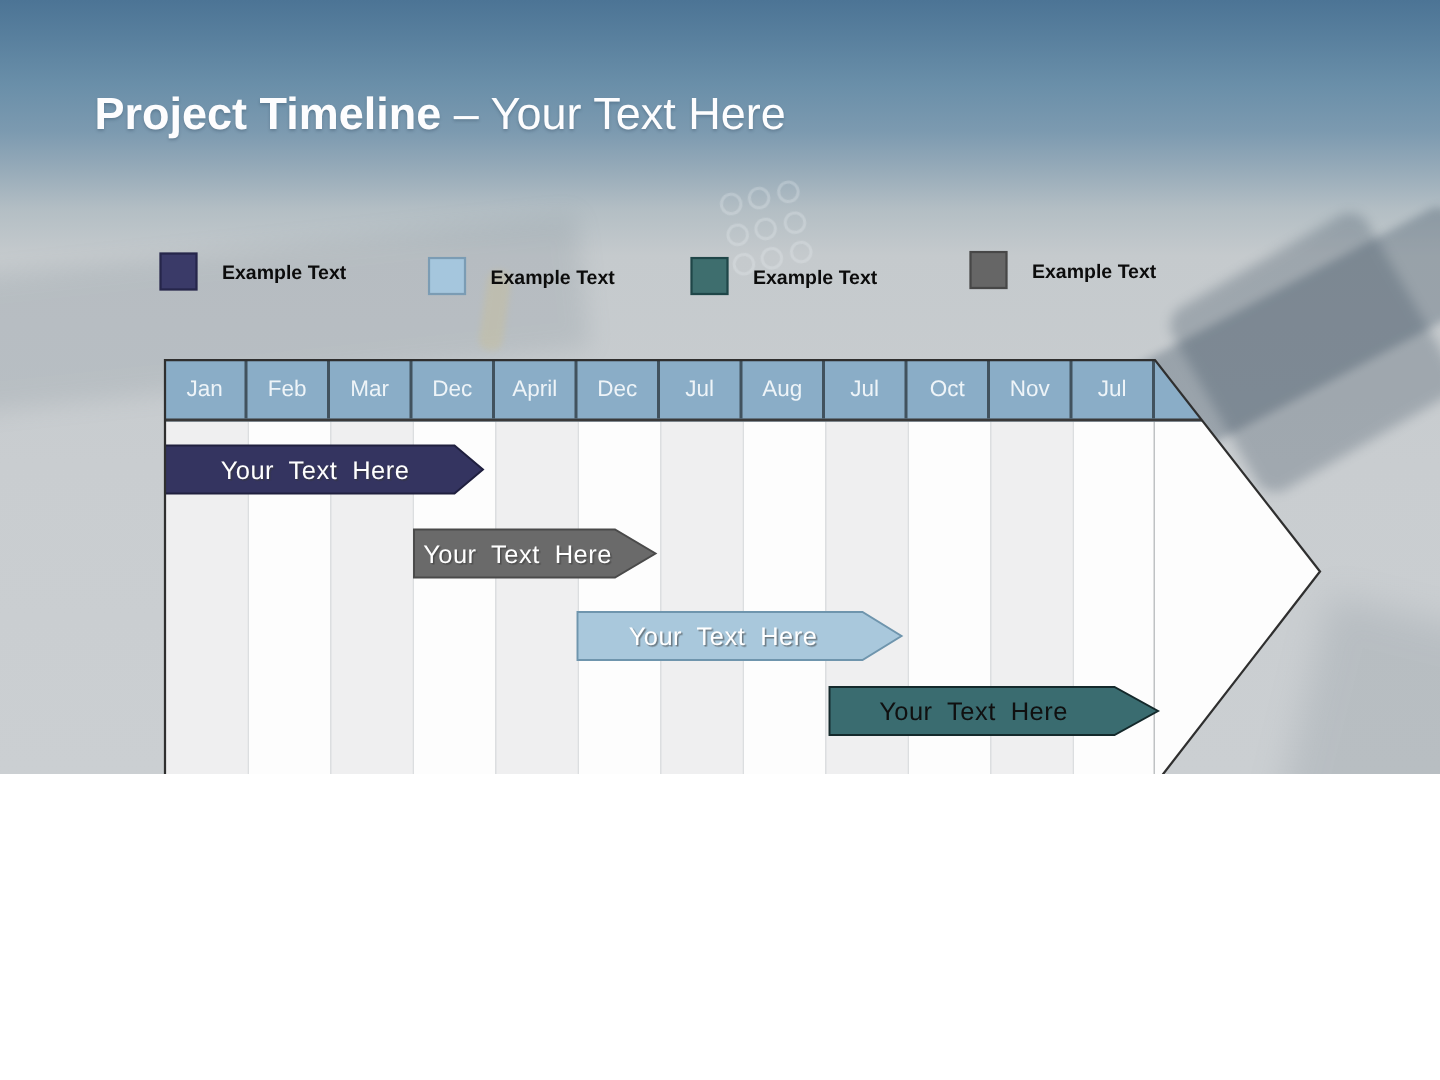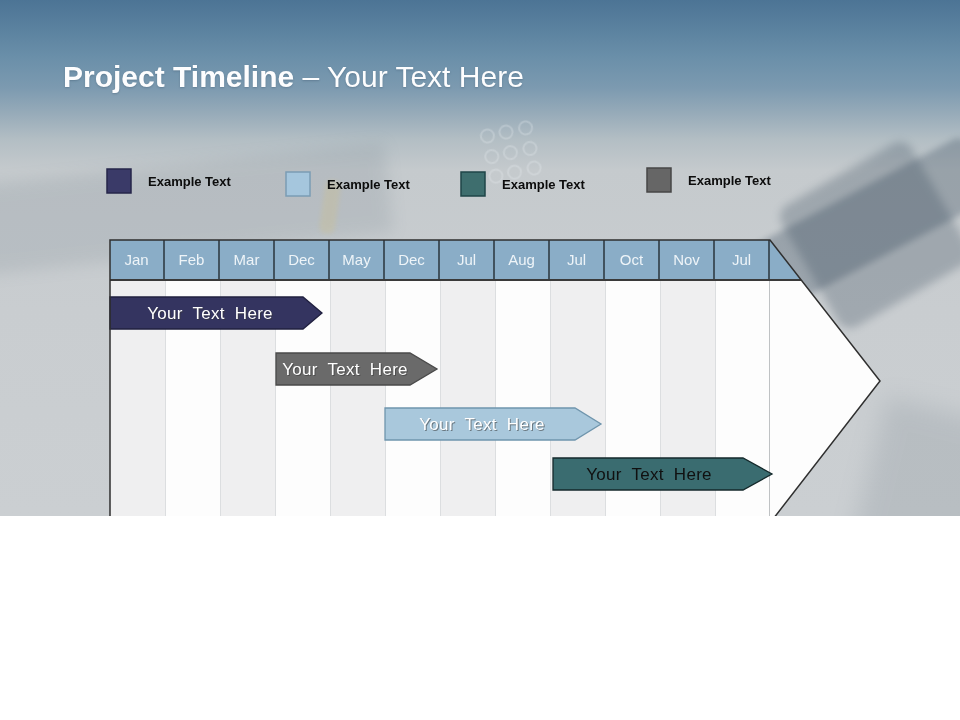--- a/index.html
+++ b/index.html
@@ -150,21 +150,21 @@
       <div class="gl" style="left:495px"></div>
       <div class="gl" style="left:550px"></div>
       <div class="gl" style="left:605px"></div>
       <div class="gl gl-strong" style="left:659px"></div>
 
       <div class="tl-header">
         <div class="mcell">Jan</div>
         <div class="mcell">Feb</div>
         <div class="mcell">Mar</div>
         <div class="mcell">Dec</div>
-        <div class="mcell">May</div>
+        <div class="mcell">April</div>
         <div class="mcell">Dec</div>
         <div class="mcell">Jul</div>
         <div class="mcell">Aug</div>
         <div class="mcell">Jul</div>
         <div class="mcell">Oct</div>
         <div class="mcell">Nov</div>
         <div class="mcell">Jul</div>
       </div>
     </div>
 

